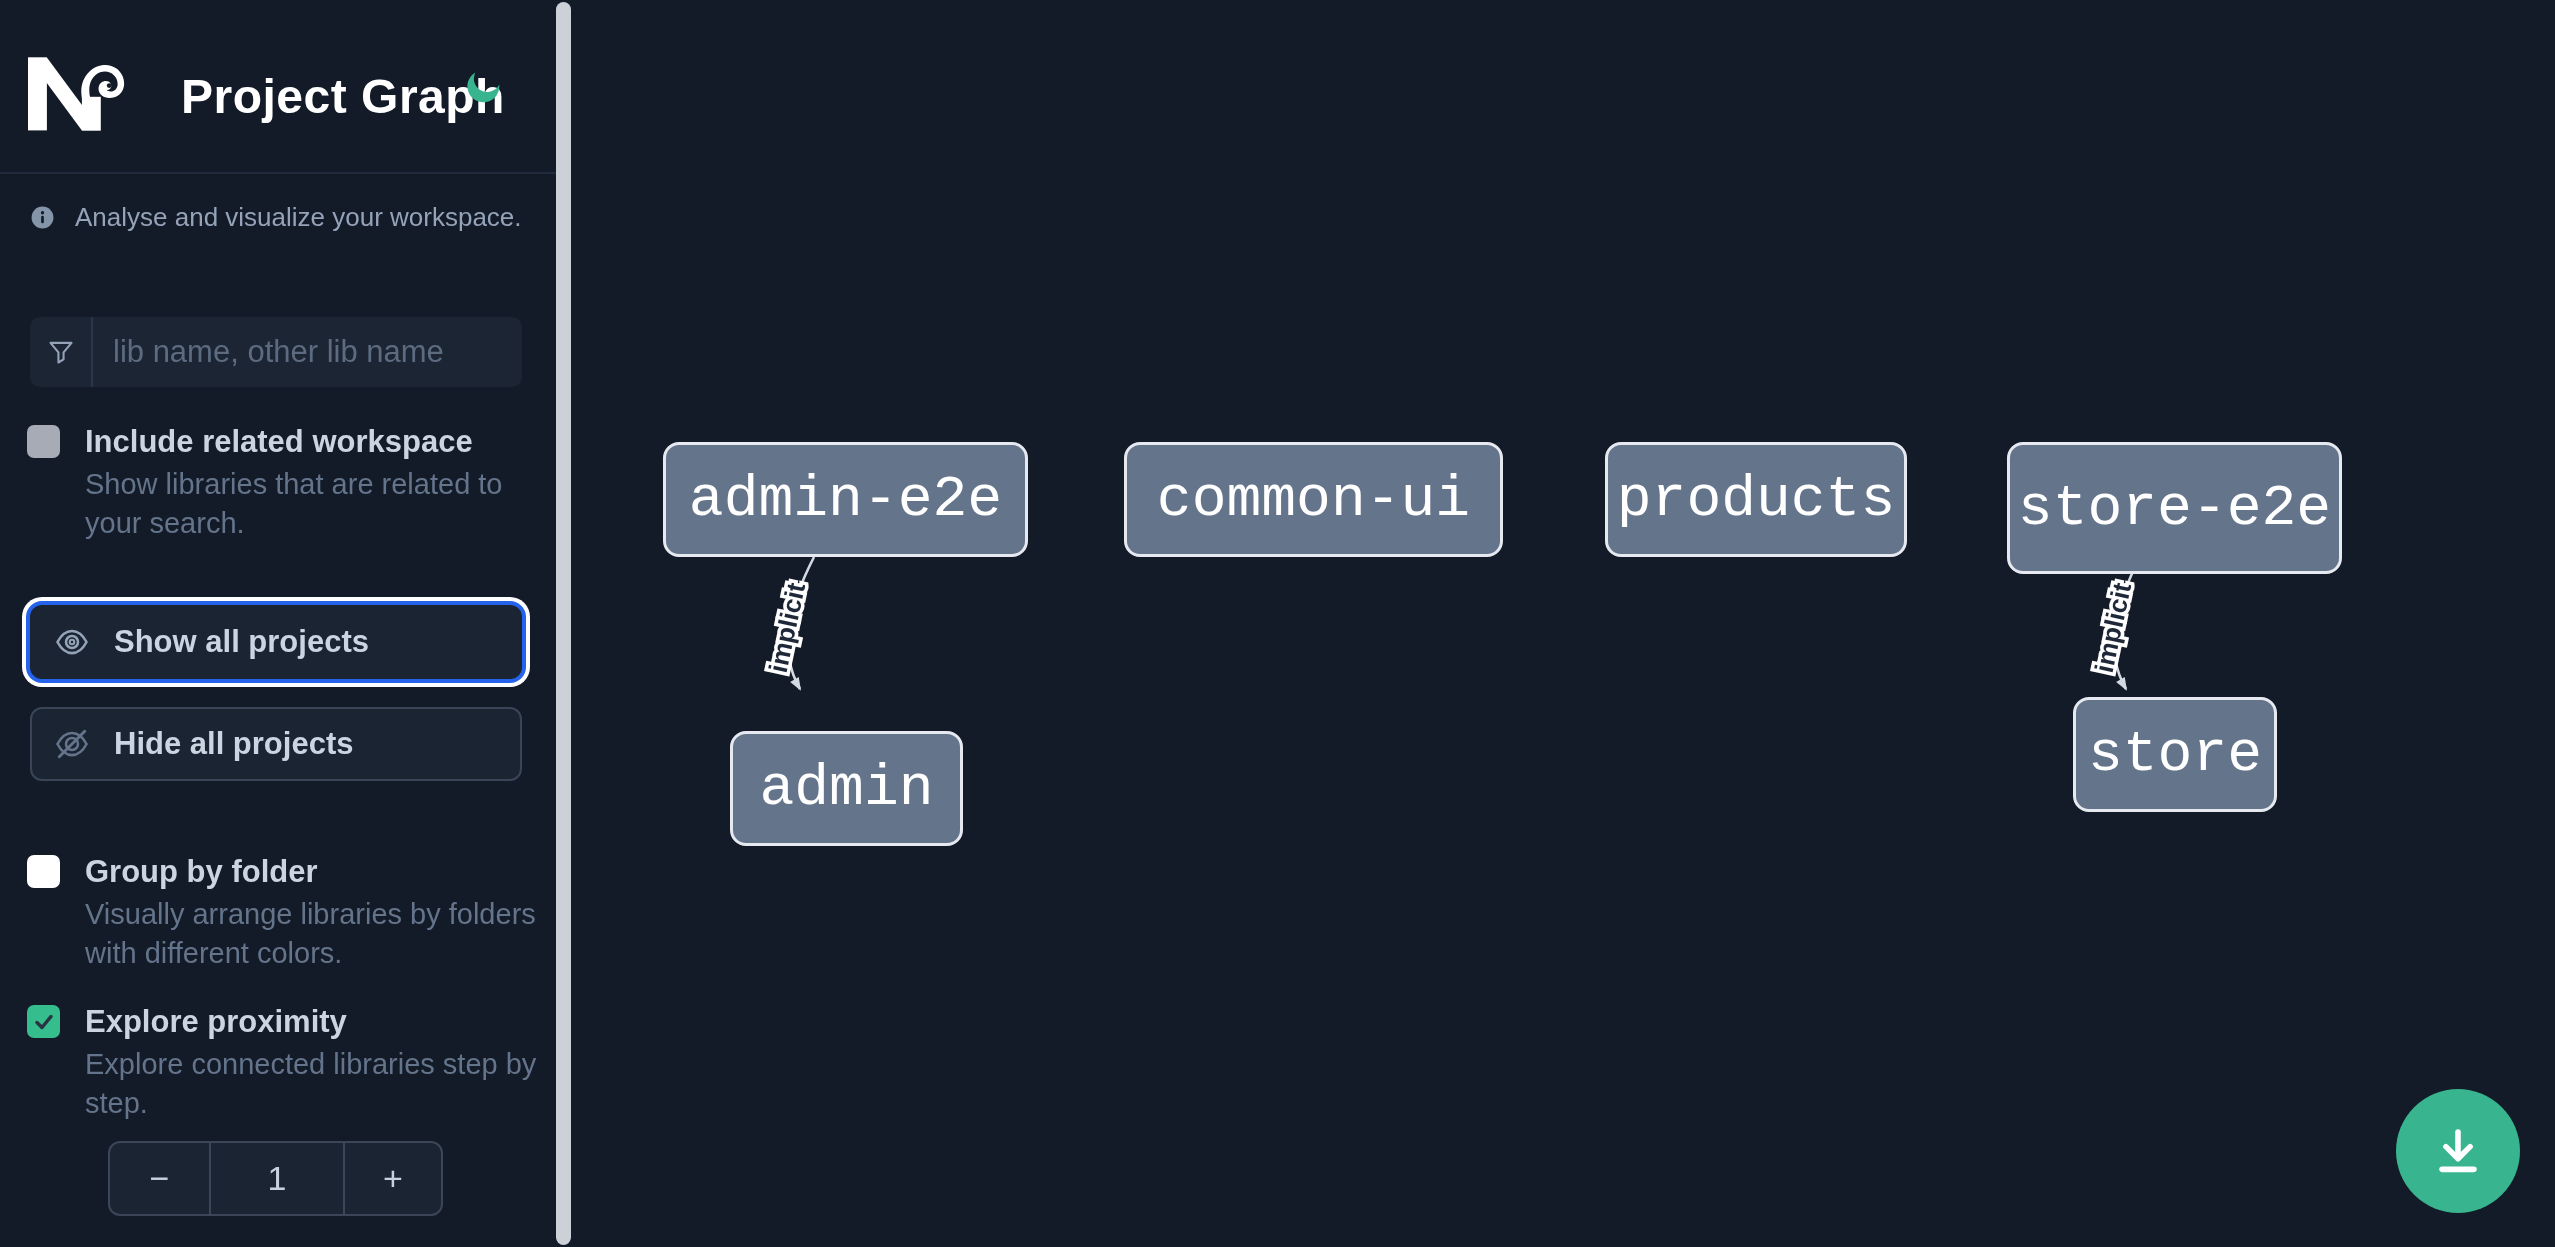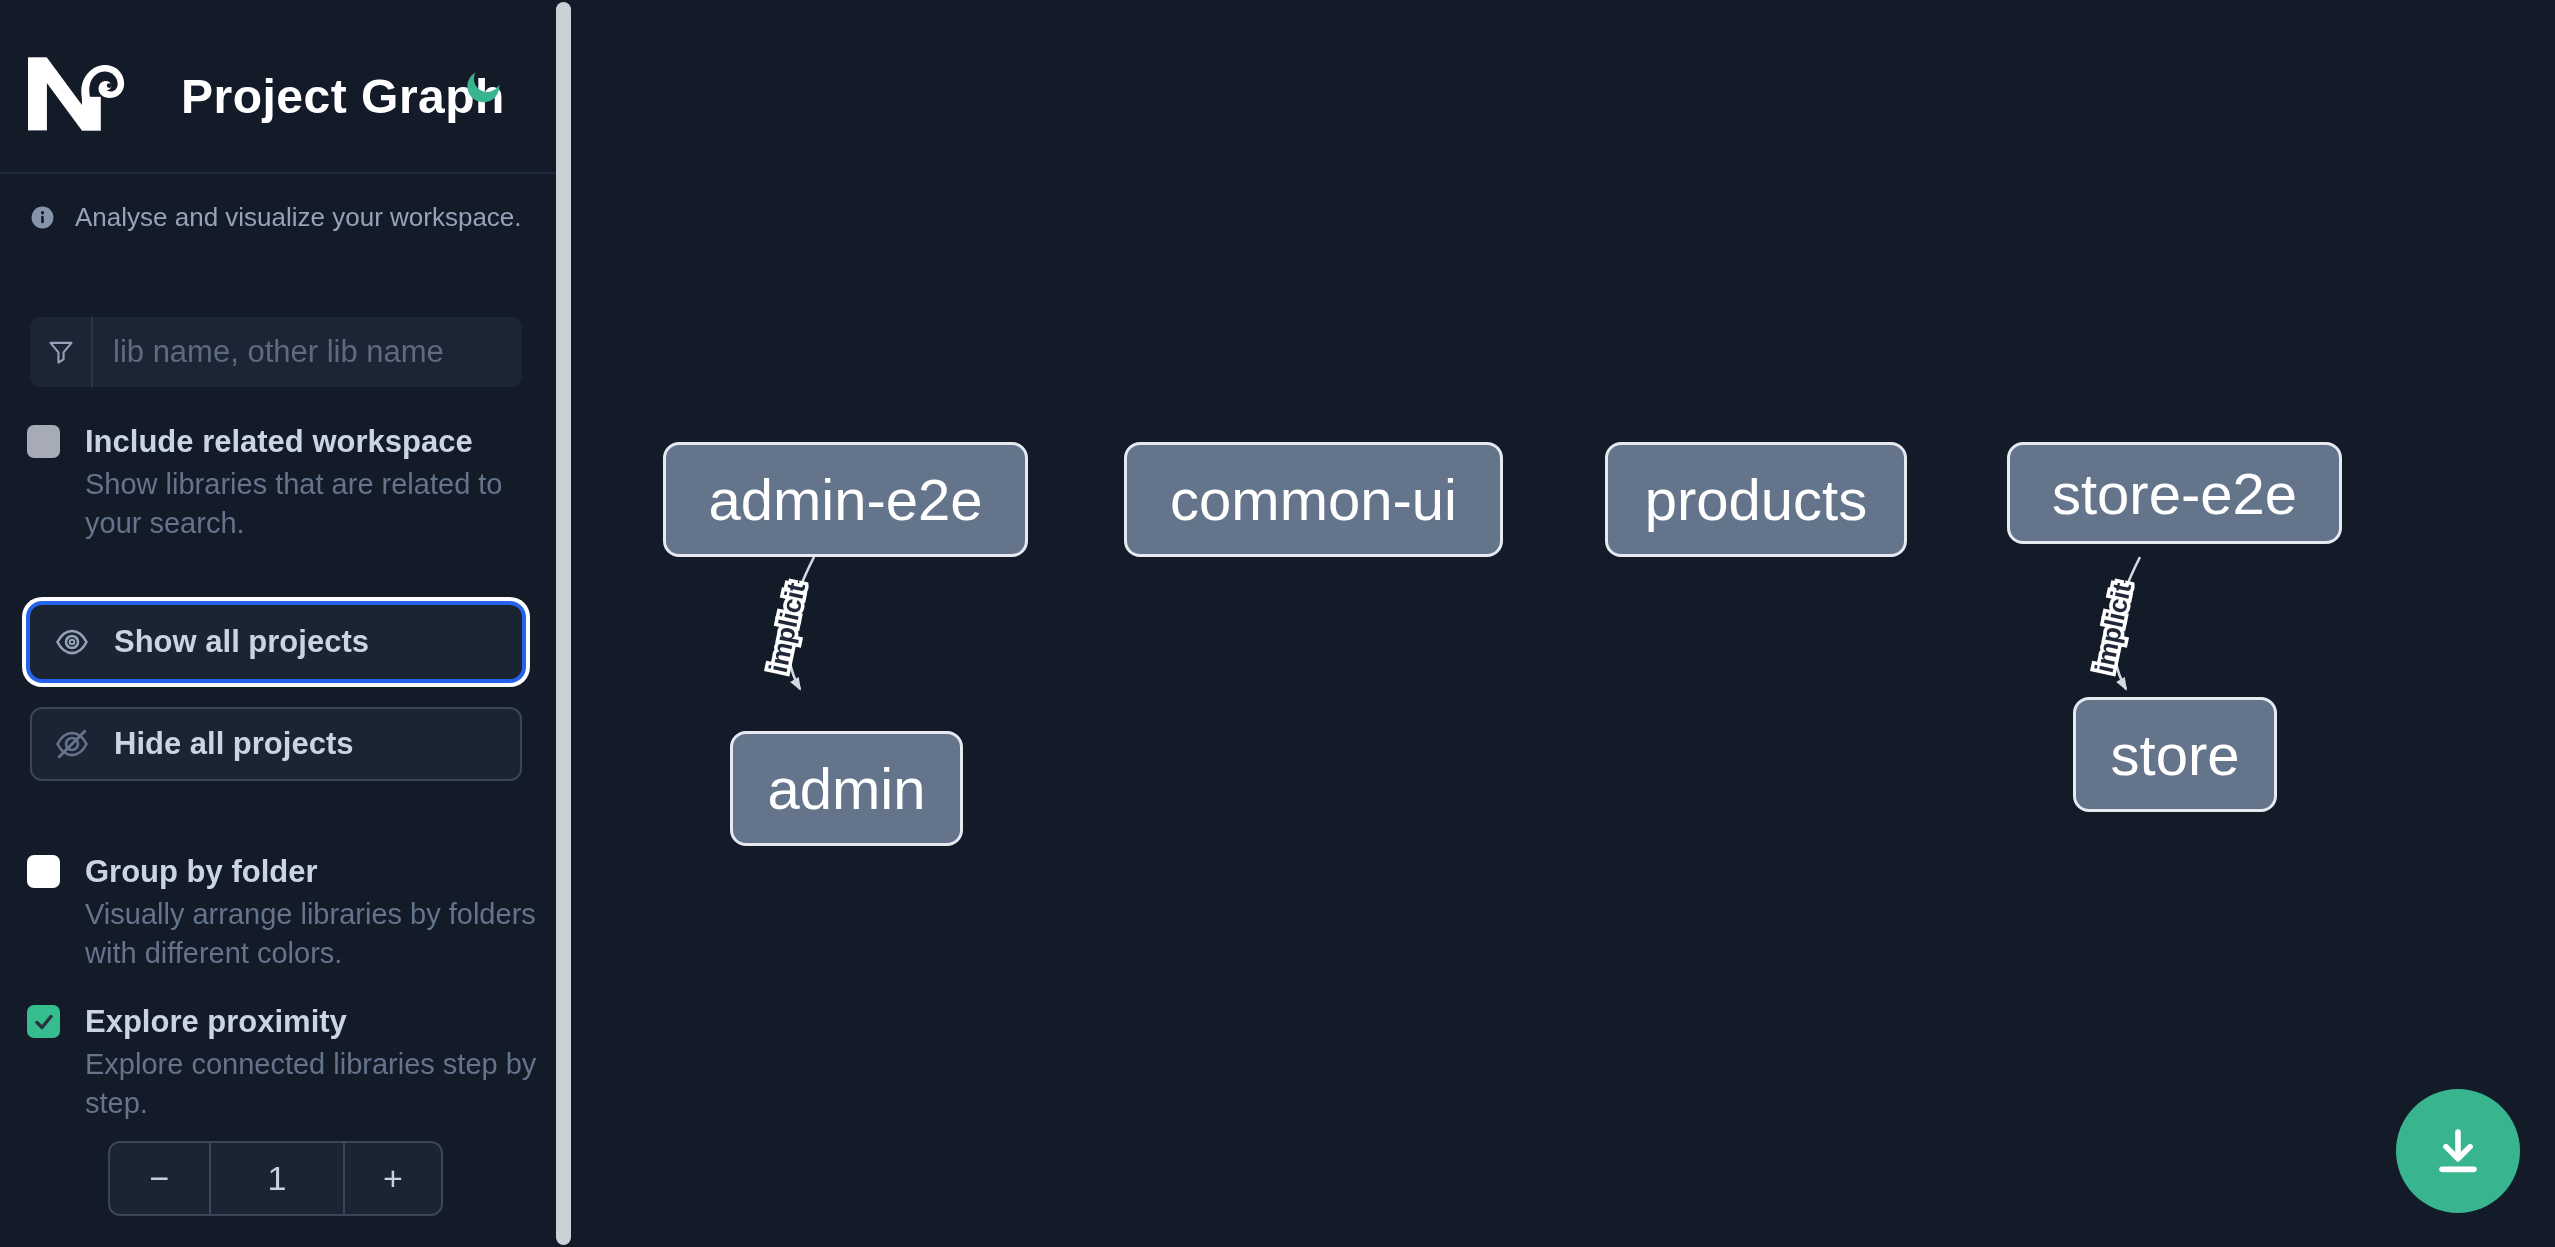--- a/index.html
+++ b/index.html
@@ -43,21 +43,21 @@
   .stepper > * { display:flex; align-items:center; justify-content:center; color:#c7d2de; font-size:34px; }
   .stepper-dec { width:99px; cursor:pointer; background:none; border:none; color:#c7d2de; font-family:inherit; }
   .stepper-val { width:136px; border-left:2px solid #3b4658; border-right:2px solid #3b4658; }
   .stepper-inc { flex:1; cursor:pointer; background:none; border:none; color:#c7d2de; font-family:inherit; }
 
   .sidebar-scrollbar { position:absolute; left:556px; top:2px; width:15px; height:1243px; background:#ccd1d8; border-radius:8px; }
 
   
   .canvas { position:absolute; left:571px; top:0; width:1984px; height:1247px; background:#131a28; }
   .edges-svg { position:absolute; left:0; top:0; width:2555px; height:1247px; pointer-events:none; }
-  .graph-node { position:absolute; display:flex; align-items:center; justify-content:center; background:#64748b; border:3px solid #e6eaf0; border-radius:16px; color:#ffffff; font-size:58px; font-family:Liberation Sans, sans-serif; cursor:pointer; padding:0; }
+  .graph-node { position:absolute; display:flex; align-items:center; justify-content:center; background:#64748b; border:3px solid #e6eaf0; border-radius:16px; color:#ffffff; font-size:58px; font-family:Liberation Mono, monospace; cursor:pointer; padding:0; }
   .edge-label { font-size:26px; font-weight:700; fill:#1f2838; stroke:#ffffff; stroke-width:7px; paint-order:stroke; font-family:"Liberation Sans","DejaVu Sans",sans-serif; }
 
   .fab { position:absolute; left:2396px; top:1089px; width:124px; height:124px; border-radius:50%; background:#38b48e; border:none; display:flex; align-items:center; justify-content:center; cursor:pointer; }
 </style>
 </head>
 <body>
 
 <aside class="sidebar">
 
   <div class="sidebar-header">
@@ -156,21 +156,21 @@
   </defs>
   <path d="M 814 557 C 792 600 776 648 800 689" fill="none" stroke="#d3d9e2" stroke-width="2.6" marker-end="url(#arrow)"></path>
   <path d="M 2140 557 C 2118 600 2102 648 2126 689" fill="none" stroke="#d3d9e2" stroke-width="2.6" marker-end="url(#arrow)"></path>
   <text class="edge-label" transform="translate(789,628) rotate(-78)" text-anchor="middle" dominant-baseline="middle">implicit</text>
   <text class="edge-label" transform="translate(2115,628) rotate(-78)" text-anchor="middle" dominant-baseline="middle">implicit</text>
 </svg>
 
 <button class="graph-node" style="left:663px; top:442px; width:365px; height:115px;">admin-e2e</button>
 <button class="graph-node" style="left:1124px; top:442px; width:379px; height:115px;">common-ui</button>
 <button class="graph-node" style="left:1605px; top:442px; width:302px; height:115px;">products</button>
-<button class="graph-node" style="left:2007px; top:442px; width:335px; height:102px;">store-e2e</button>
+<button class="graph-node" style="left:2007px; top:442px; width:335px; height:132px;">store-e2e</button>
 <button class="graph-node" style="left:730px; top:731px; width:233px; height:115px;">admin</button>
 <button class="graph-node" style="left:2073px; top:697px; width:204px; height:115px;">store</button>
 
 <button class="fab">
   <svg width="58" height="58" viewBox="0 0 24 24">
     <g stroke="#ffffff" stroke-width="2.3" stroke-linecap="round" stroke-linejoin="round" fill="none">
       <path d="M12,4.2 V14.6"></path>
       <path d="M7,10.2 L12,15.2 L17,10.2"></path>
       <path d="M5.4,19.6 H18.6"></path>
     </g>

